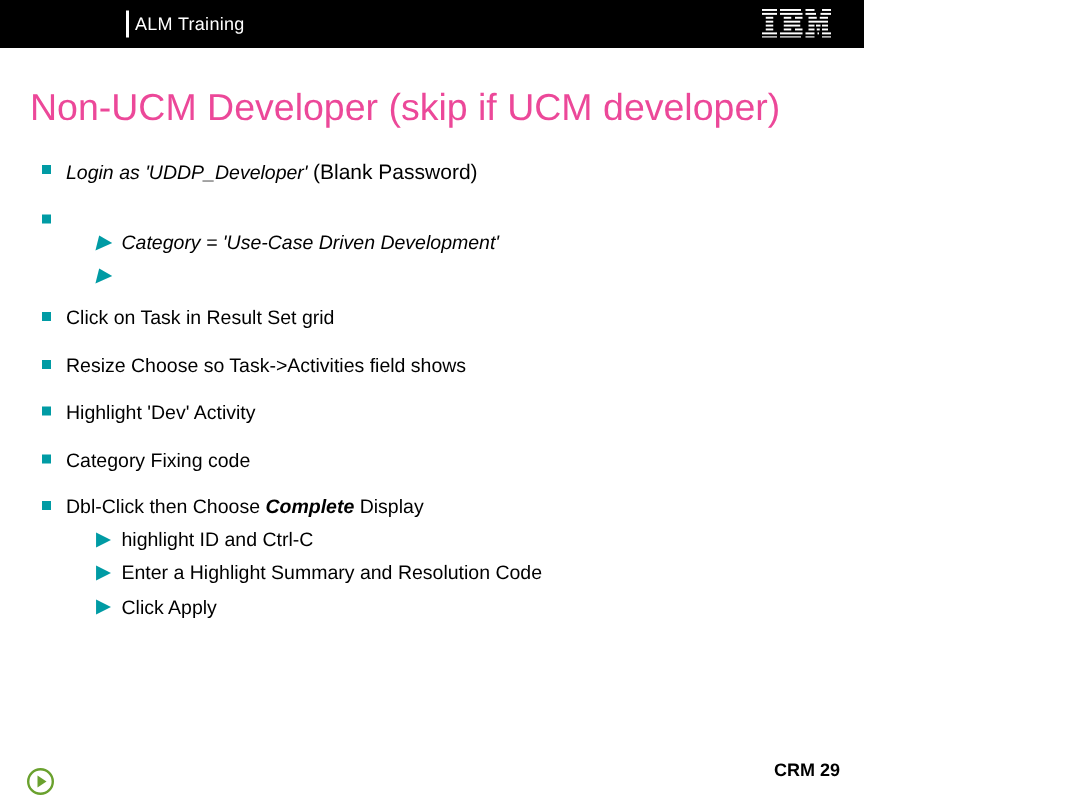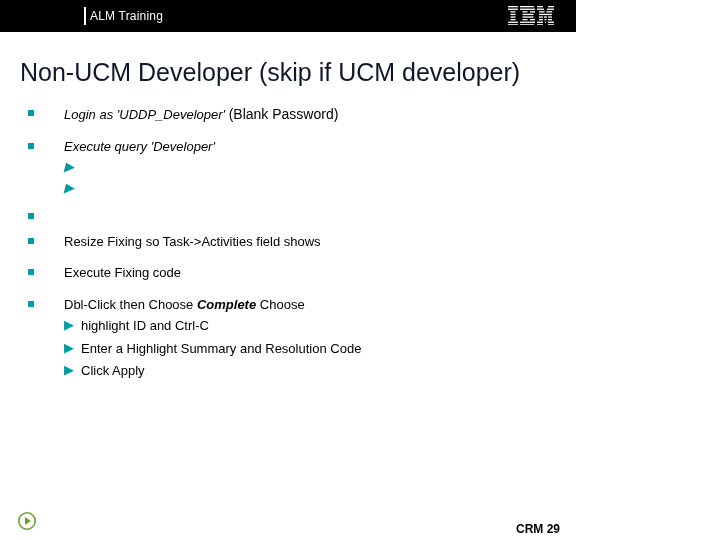--- a/index.html
+++ b/index.html
@@ -2,33 +2,33 @@
 <html><head>
 <meta charset="utf-8">
 <style>
   * { margin: 0; padding: 0; box-sizing: border-box; }
   html, body { width: 720px; height: 540px; font-family: Arial, Helvetica, sans-serif; background: #fff; overflow: hidden; }
   .slide { width: 576px; height: 540px; position: relative; }
   .topbar { background: #000; height: 32px; display: flex; align-items: center; padding-left: 90px; position: relative; }
   .topbar-divider { position: absolute; left: 84px; top: 7px; bottom: 7px; width: 2px; background: #fff; }
   .topbar-title { color: #fff; font-size: 12px; letter-spacing: 0.2px; }
   .ibm-logo { position: absolute; right: 22px; top: 6px; }
-  .title { color: #0f172a; font-size: 25px; font-weight: 400; padding: 26px 0 0 20px; }
+  .title { color: #ec4899; font-size: 25px; font-weight: 400; padding: 26px 0 0 20px; }
   .content { padding: 18px 0 0 28px; font-size: 13px; color: #000; line-height: 1.35; }
-  .item { display: flex; align-items: flex-start; margin-bottom: 14px; gap: 20px; }
+  .item { display: flex; align-items: flex-start; margin-bottom: 14px; }
   .item.italic .txt { font-style: italic; }
   .sq { width: 6px; height: 6px; background: #009ba4; margin-top: 5px; margin-right: 10px; flex: 0 0 auto; }
   .sub { margin: 4px 0 0 36px; }
   .subitem { display: flex; align-items: flex-start; margin-bottom: 5px; font-style: italic; }
   .subitem.noitalic { font-style: normal; }
   .arrow { color: #009ba4; font-size: 13px; margin-right: 7px; line-height: 1.2; flex: 0 0 auto; }
   .txt b { font-weight: 400; font-style: normal; }
   .txt .bitalic { font-weight: 700; font-style: italic; }
   .txt .plain { font-style: normal; }
-  .footer-label { position: absolute; right: 16px; bottom: 4px; font-size: 12px; font-weight: 700; color: #000; }
+  .footer-label { position: absolute; right: 16px; bottom: 20px; font-size: 12px; font-weight: 700; color: #000; }
   .nav-badge { position: absolute; left: 18px; bottom: 10px; width: 18px; height: 18px; }
   .nav-badge svg { display: block; }
 </style>
 </head>
 <body>
 
 <div class="slide">
 
   <div class="topbar">
     <div class="topbar-divider"></div>
@@ -81,49 +81,54 @@
 
   <div class="content">
 
     <div class="item italic">
       <div class="sq"></div>
       <div class="txt"><span>Login as 'UDDP_Developer' </span><span class="plain" style="font-size:14px">(Blank Password)</span></div>
     </div>
 
     <div class="item italic" style="margin-bottom:4px">
       <div class="sq"></div>
-      <div class="txt">Execute query 'Developer'</div>
     </div>
     <div class="sub" style="margin-bottom:12px">
       <div class="subitem">
         <div class="arrow">▶</div>
+        <div>Category = 'Use-Case Driven Development'</div>
       </div>
       <div class="subitem">
         <div class="arrow">▶</div>
       </div>
     </div>
 
     <div class="item">
       <div class="sq"></div>
+      <div class="txt">Click on Task in Result Set grid</div>
     </div>
 
     <div class="item">
       <div class="sq"></div>
-      <div class="txt"><span>Resize Fixing so </span><b>Task-&gt;Activities</b><span> field shows</span></div>
+      <div class="txt"><span>Resize Choose so </span><b>Task-&gt;Activities</b><span> field shows</span></div>
     </div>
-
 
     <div class="item">
       <div class="sq"></div>
-      <div class="txt">Execute Fixing code</div>
+      <div class="txt"><span>Highlight 'Dev' </span><b>Activity</b></div>
+    </div>
+
+    <div class="item">
+      <div class="sq"></div>
+      <div class="txt">Category Fixing code</div>
     </div>
 
     <div class="item" style="margin-bottom:4px">
       <div class="sq"></div>
-      <div class="txt"><span>Dbl-Click then Choose </span><span class="bitalic">Complete</span><span> Choose</span></div>
+      <div class="txt"><span>Dbl-Click then Choose </span><span class="bitalic">Complete</span><span> Display</span></div>
     </div>
     <div class="sub">
       <div class="subitem noitalic">
         <div class="arrow">▶</div>
         <div>highlight ID and Ctrl-C</div>
       </div>
       <div class="subitem noitalic">
         <div class="arrow">▶</div>
         <div>Enter a Highlight Summary and Resolution Code</div>
       </div>

